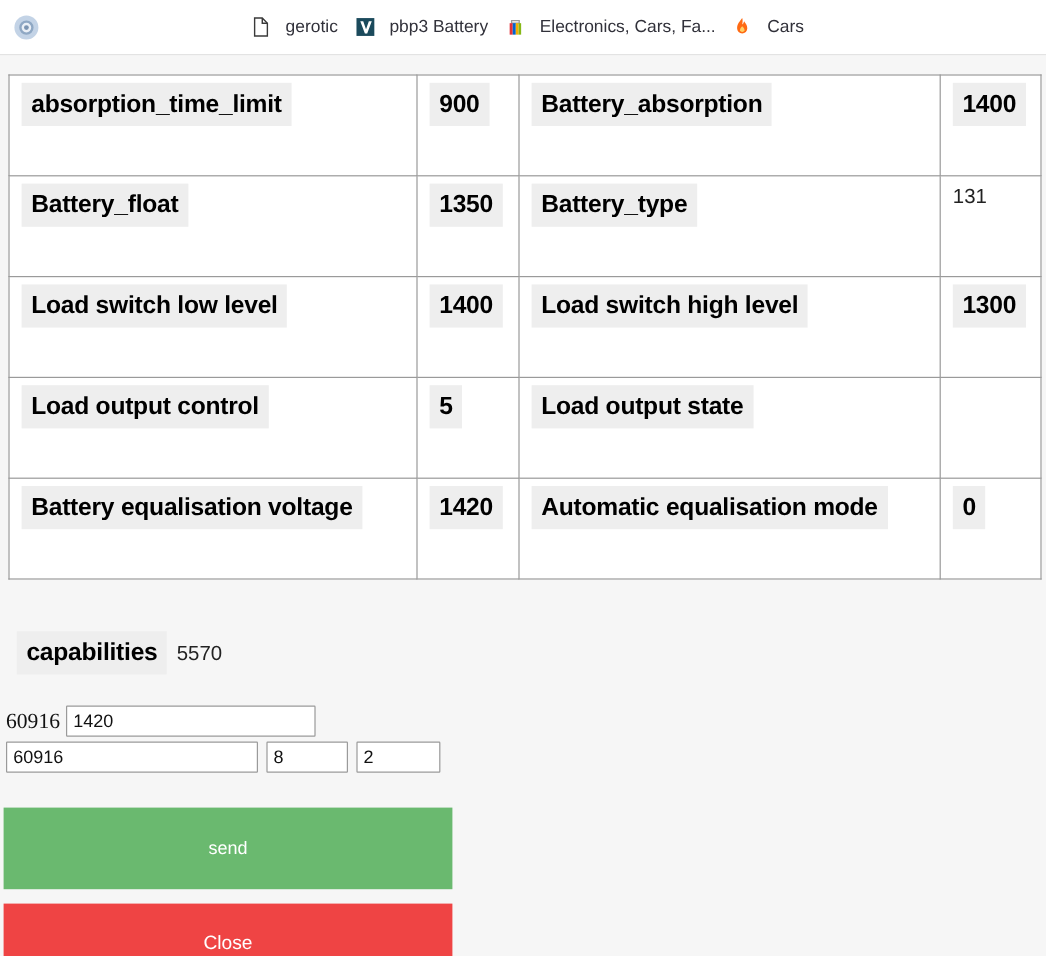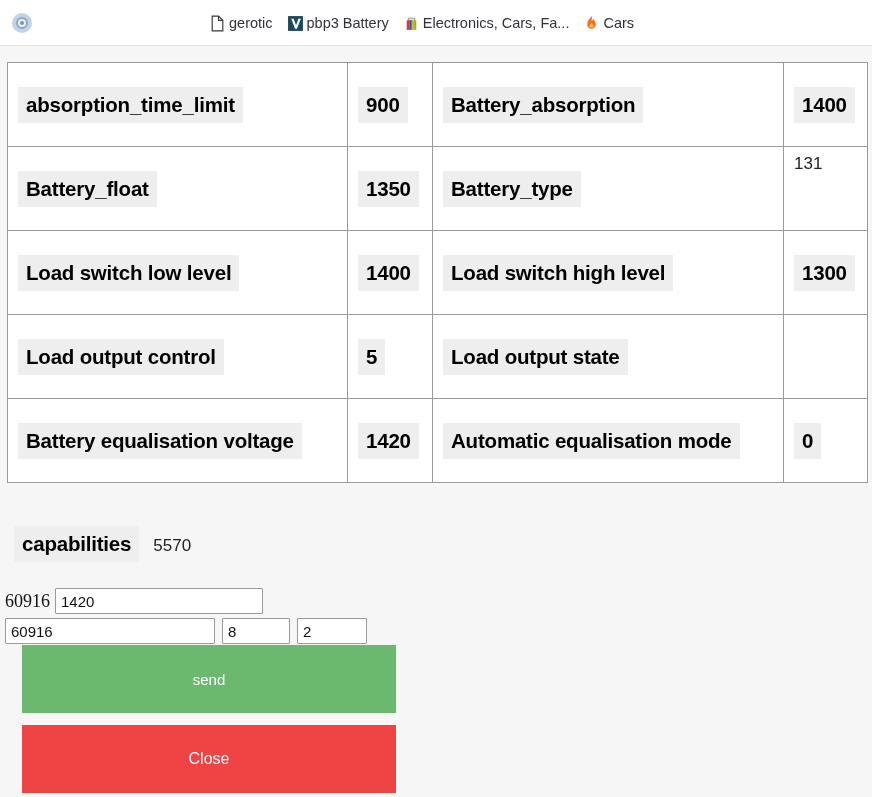--- a/index.html
+++ b/index.html
@@ -46,22 +46,22 @@
   }
   #bookmark-bar .left-badge .dot {
     position: absolute; left: 8px; top: 8px;
     width: 4px; height: 4px;
     border-radius: 50%;
     background: #7b94b1;
   }
   .bm-spacer { flex: 0 0 170px; }
   .bookmark {
     display: flex;
-    align-items: flex-end;
-    gap: 3px;
+    align-items: flex-start;
+    gap: 12px;
     padding: 2px 7px;
     border-radius: 4px;
     flex: 0 0 auto;
     cursor: default;
   }
   .bookmark .bm-label {
     font-size: 14.5px;
     color: #31313a;
     line-height: 18px;
     white-space: nowrap;
@@ -83,21 +83,21 @@
     height: 84px;
     padding: 6px 10px;
     vertical-align: top;
     background: #ffffff;
   }
   #param-table td.c-name  { width: 340px; }
   #param-table td.c-val   { width: 85px;  }
   #param-table td.c-name2 { width: 351px; }
   #param-table td.c-val2  { width: 84px;  }
 
-  .cellmid { height: 100%; display: flex; align-items: center; }
+  .cellmid { height: 100%; display: flex; align-items: flex-start; }
   .lbl {
     display: inline-block;
     background: #eeeeee;
     color: #000000;
     font-weight: bold;
     font-size: 20.5px;
     line-height: 30px;
     padding: 3px 8px;
     white-space: nowrap;
     letter-spacing: -0.2px;
@@ -111,21 +111,21 @@
     padding: 0;
   }
 
   
   #capabilities-row {
     position: absolute;
     left: 14px;
     top: 526px;
     display: flex;
     align-items: baseline;
-    gap: 14px;
+    gap: 8px;
   }
 
   
   #form-row-1 {
     position: absolute;
     left: 5px;
     top: 588px;
     display: flex;
     align-items: center;
     gap: 5px;
@@ -155,29 +155,30 @@
     height: 26px;
     outline: none;
   }
   #inp-value   { width: 208px; }
   #inp-address { width: 210px; }
   #inp-count   { width: 68px;  }
   #inp-mode    { width: 70px;  }
 
   .bigbtn {
     position: absolute;
-    left: 22px;
+    left: 3px;
     width: 374px;
     border: none;
     color: #ffffff;
     font-family: "Liberation Sans", sans-serif;
     cursor: pointer;
     display: flex;
     align-items: center;
     justify-content: center;
+    margin-top: 28px;
   }
   #send-button {
     top: 645px;
     height: 68px;
     background: #6ab96f;
     font-size: 15px;
   }
   #close-button {
     top: 725px;
     height: 68px;

